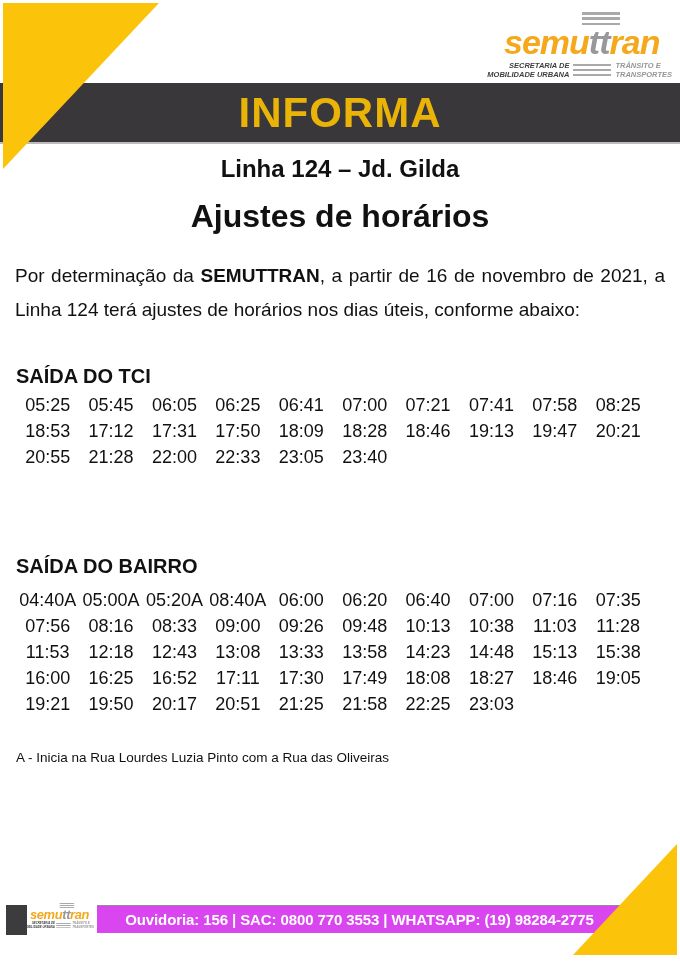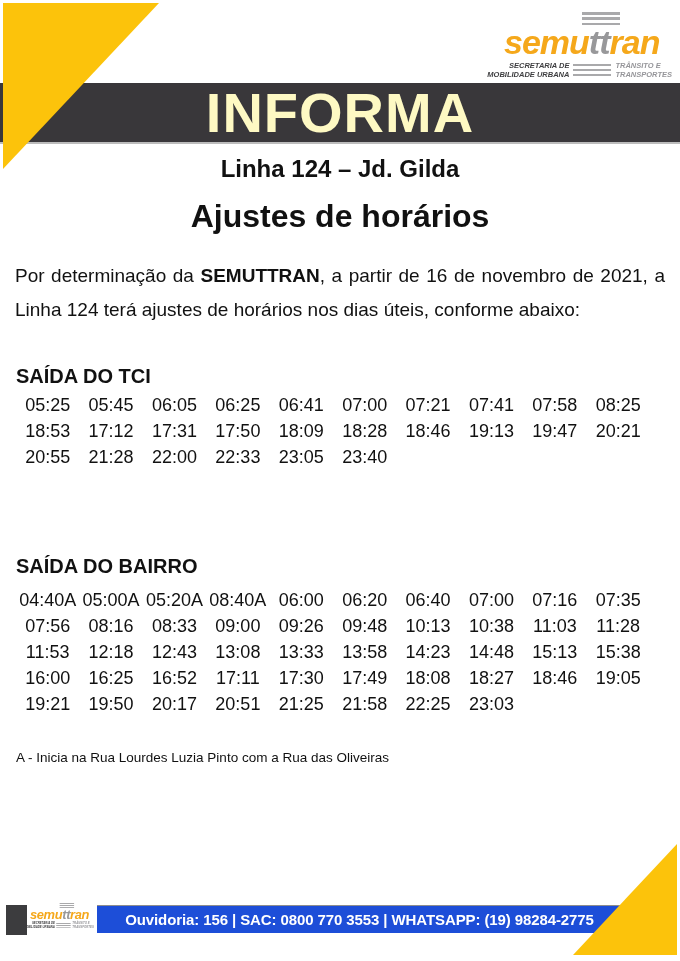--- a/index.html
+++ b/index.html
@@ -35,21 +35,21 @@
   .ls-left  { display:flex; flex-direction:column; align-items:flex-end; color:#3E3E40; font-size:7.5px; font-weight:bold; line-height:1.25; white-space:nowrap; }
   .ls-bars  { flex:0 0 auto; width:38px; height:13px; background:repeating-linear-gradient(to bottom,#a9a9ab 0 2.5px, transparent 2.5px 5px); }
   .ls-right { display:flex; flex-direction:column; color:#96969A; font-size:7.5px; font-weight:bold; line-height:1.25; white-space:nowrap; }
 
   
   .banner {
     position:absolute; left:0; top:83px; width:680px; height:59px;
     background:#39373A; border-bottom:2px solid #bcbcbc; z-index:1;
     display:flex; align-items:center; justify-content:center;
   }
-  .banner-text { color:#fef9c3; font-size:56px; font-weight:bold; letter-spacing:1px; }
+  .banner-text { color:#eab308; font-size:42px; font-weight:bold; letter-spacing:1px; }
 
   
   .h-line { position:absolute; top:155px; left:0; width:680px; margin:0; text-align:center; font-size:24px; font-weight:bold; }
   .h-sub  { position:absolute; top:198px; left:0; width:680px; margin:0; text-align:center; font-size:32px; font-weight:bold; }
 
   
   .para {
     position:absolute; left:15px; top:259px; width:650px; margin:0;
     font-size:19px; line-height:34px; text-align:justify;
   }
@@ -63,21 +63,21 @@
   #bairro-table { top:587px; }
   .t-row  { display:flex; height:26px; }
   .t-cell { flex:0 0 10%; text-align:center; font-size:18px; line-height:26px; }
 
   .footnote { position:absolute; left:16px; top:750px; font-size:13.5px; }
 
   
   .footer-square { position:absolute; left:6px; top:905px; width:21px; height:30px; background:#3C3C3E; }
   .footer-bar {
     position:absolute; left:97px; top:905px; width:525px; height:27px;
-    background:#1d4ed8; border-top:1px solid #8d8d8d; z-index:1;
+    background:#d946ef; border-top:1px solid #8d8d8d; z-index:1;
     display:flex; align-items:center; justify-content:center;
   }
   .footer-text { color:#ffffff; font-weight:bold; font-size:15px; white-space:nowrap; letter-spacing:-0.1px; }
 </style>
 </head>
 <body>
 
 <div class="page">
 
   <div class="tri-top"></div>

